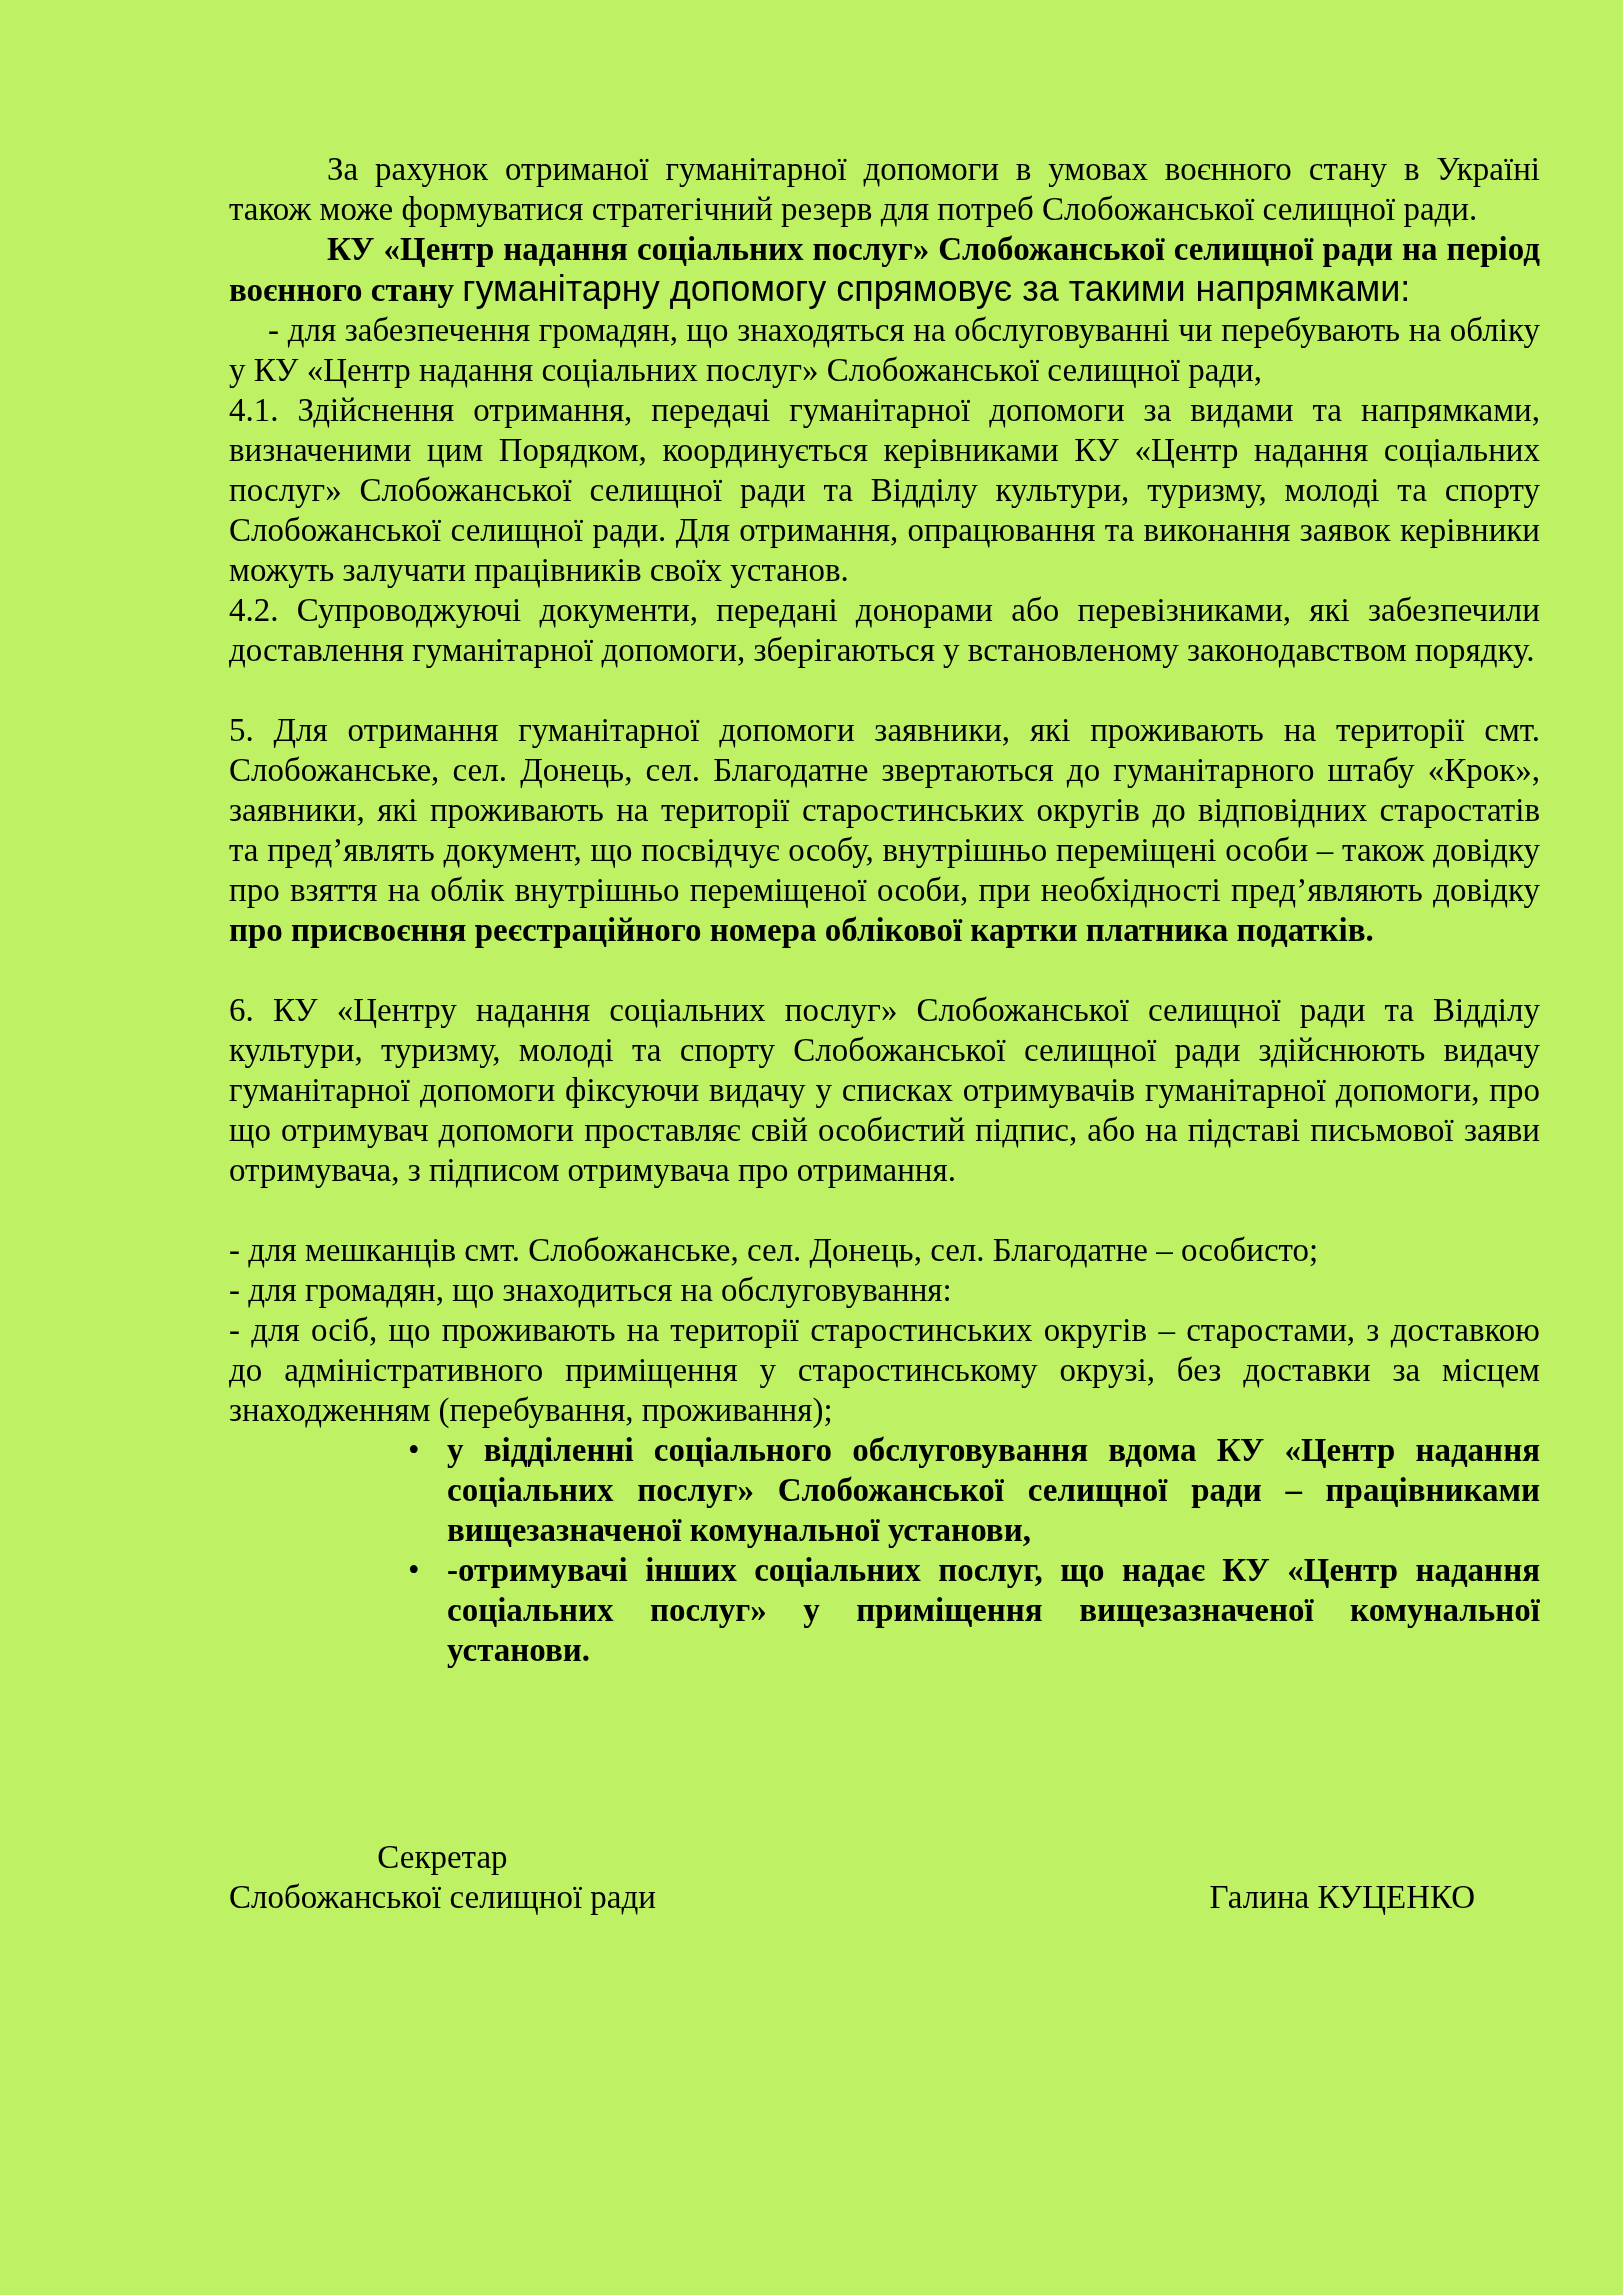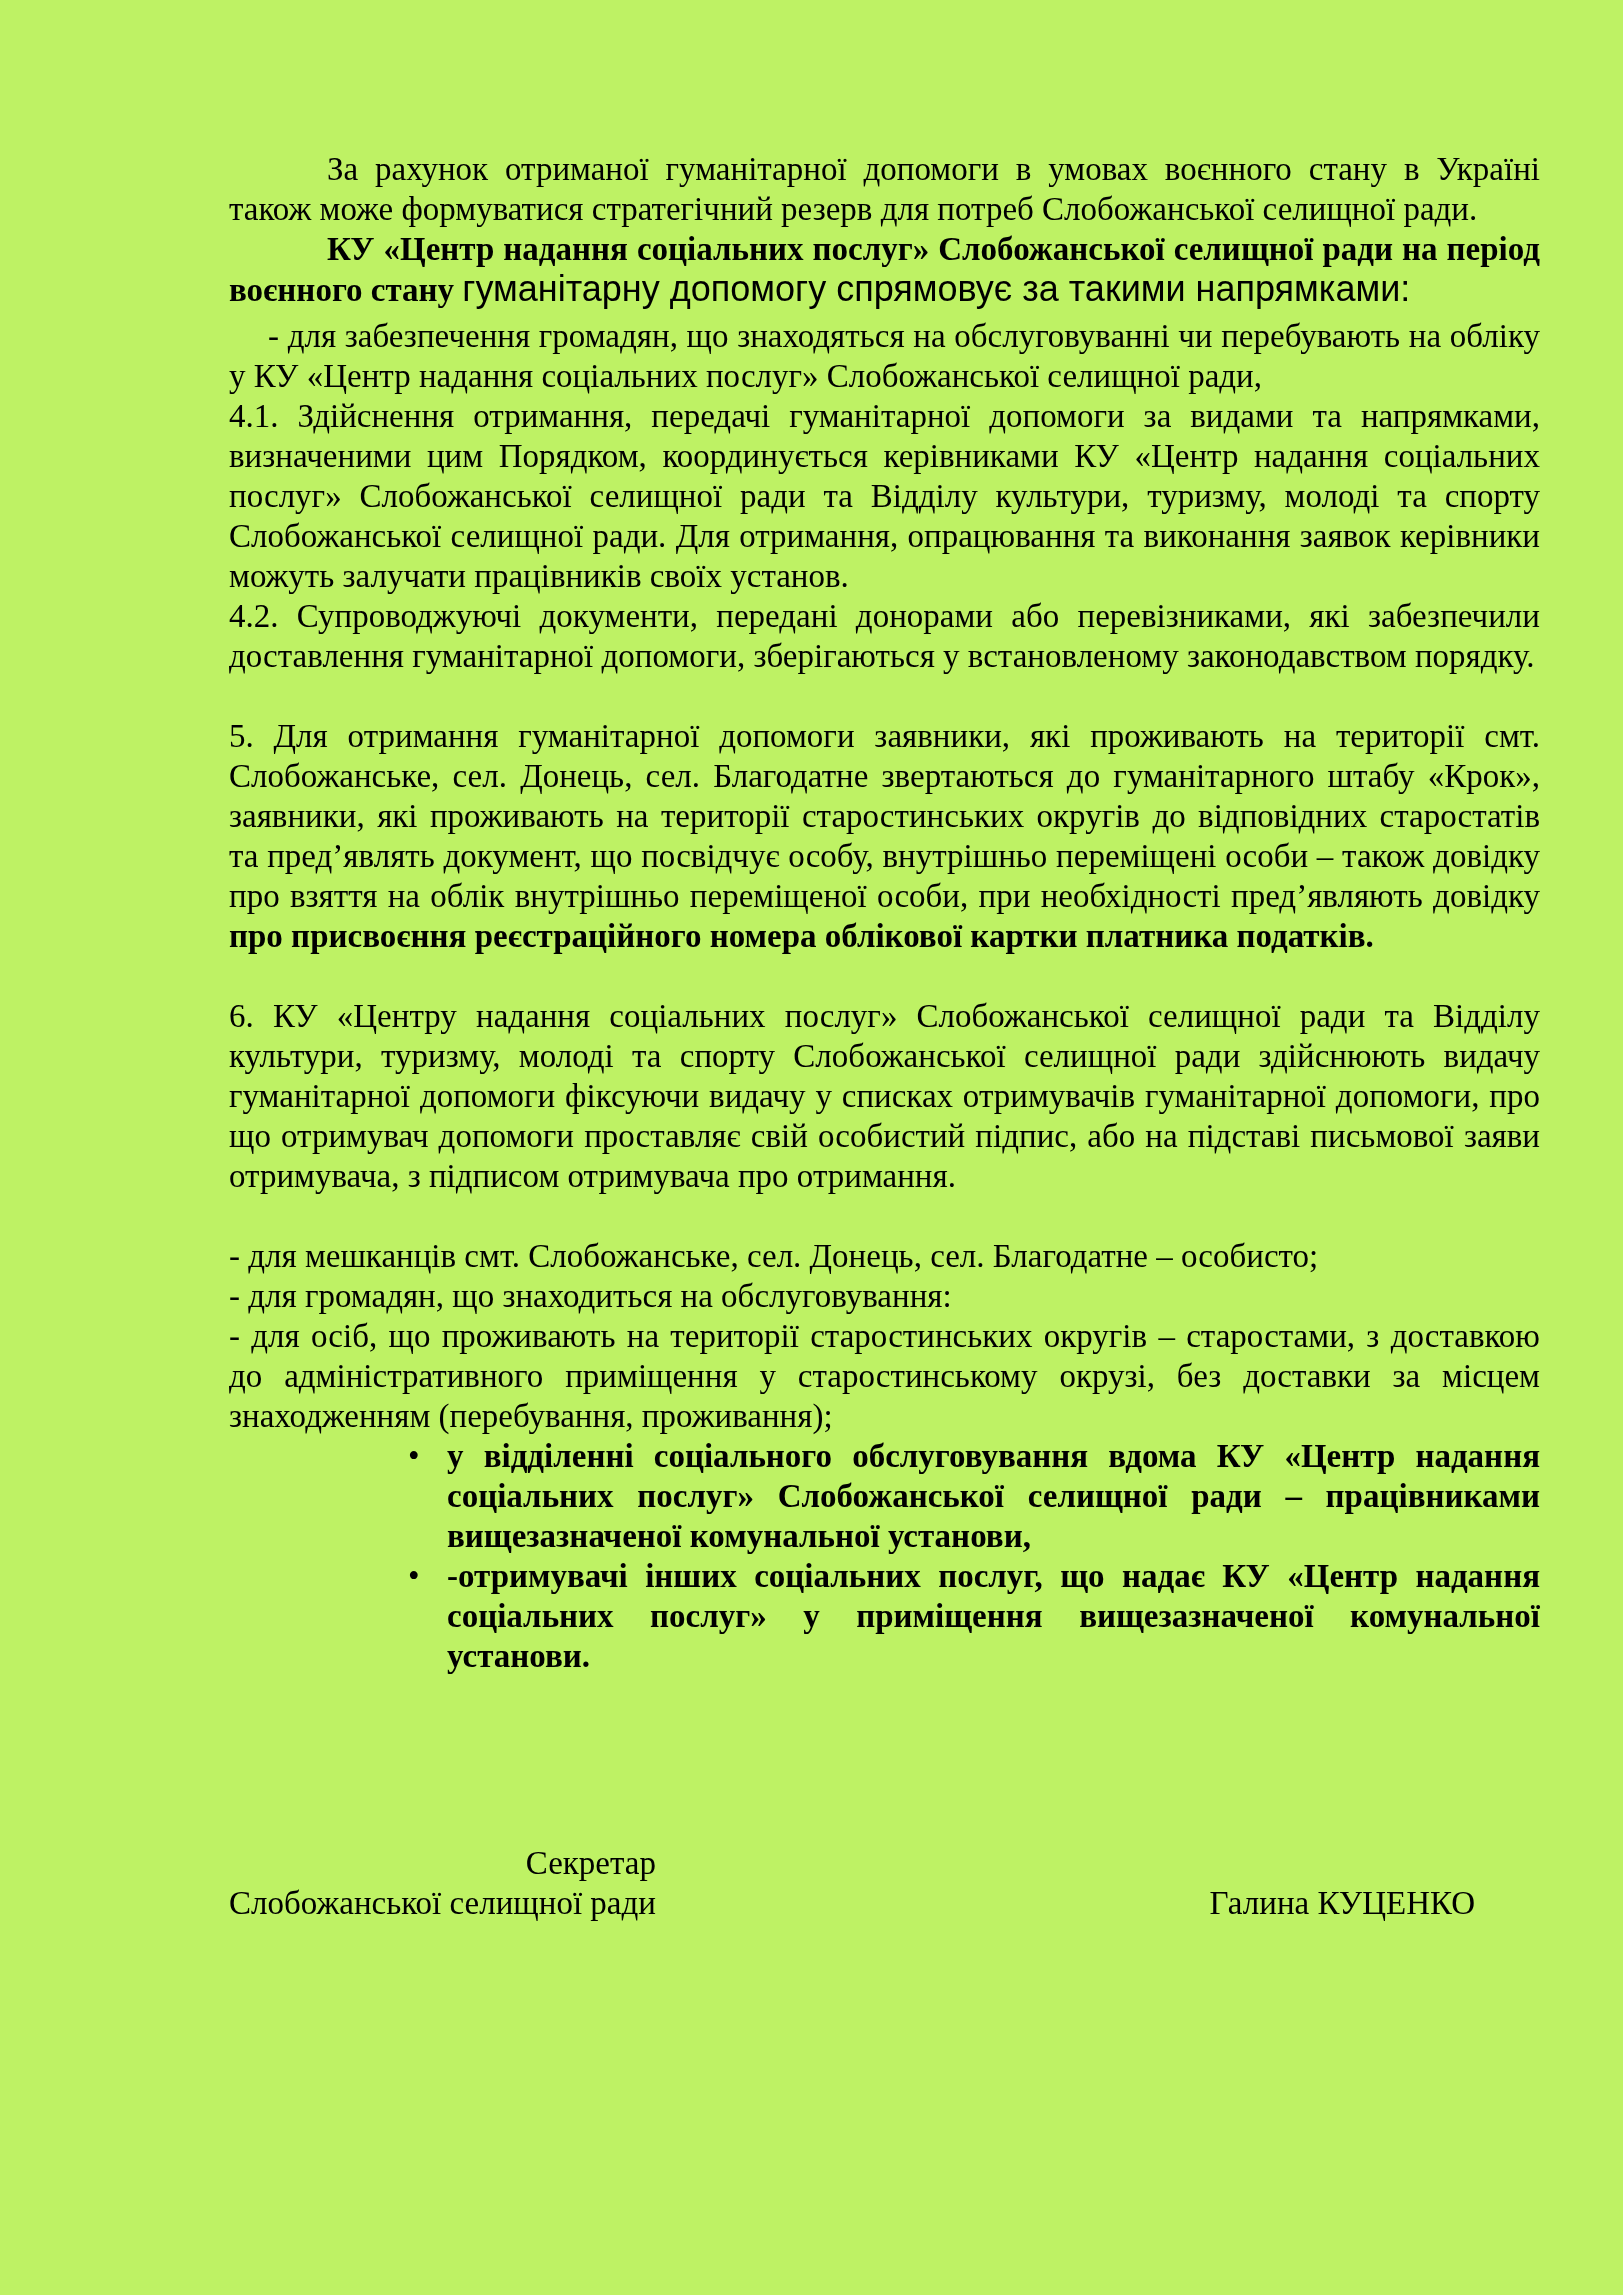--- a/index.html
+++ b/index.html
@@ -16,40 +16,40 @@
     line-height: 40px;
   }
   .content {
     position: absolute;
     top: 149px;
     left: 229px;
     right: 83px;
   }
   p { text-align: justify; }
   .indent-first { text-indent: 98px; }
-  .indent-small { text-indent: 39px; margin-top: 6px; }
+  .indent-small { text-indent: 39px; }
   .spacer { height: 40px; }
   .bold { font-weight: bold; }
   .sans { font-family: "Liberation Sans", sans-serif; font-size: 36px; }
   .bullet-list { margin-left: 179px; }
   .bullet-row { display: flex; }
   .bullet-marker {
     width: 39px;
     flex: 0 0 39px;
     text-align: left;
   }
   .bullet-text { flex: 1; text-align: justify; font-weight: bold; }
   .signature {
     margin-top: 167px;
     display: flex;
     justify-content: space-between;
     align-items: flex-end;
     padding-right: 65px;
   }
-  .sig-left div { text-align: right; }
+  .sig-left div { text-align: center; }
   .sig-name { text-align: right; }
 </style>
 </head>
 <body>
 
 <div class="page">
   <div class="content">
 
     <p class="indent-first">За рахунок отриманої гуманітарної допомоги в умовах воєнного стану  в Україні також може формуватися стратегічний резерв для потреб Слобожанської селищної ради.</p>
 

